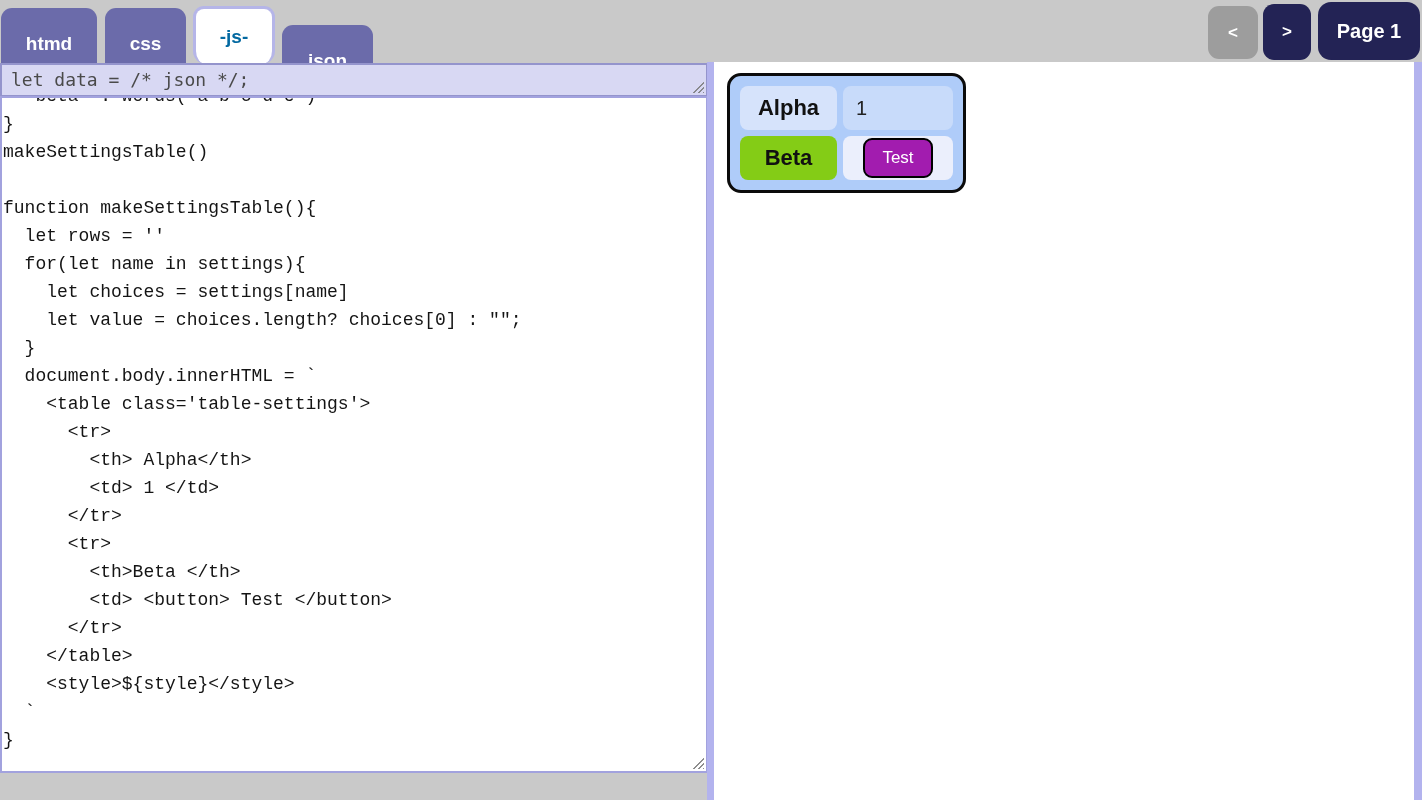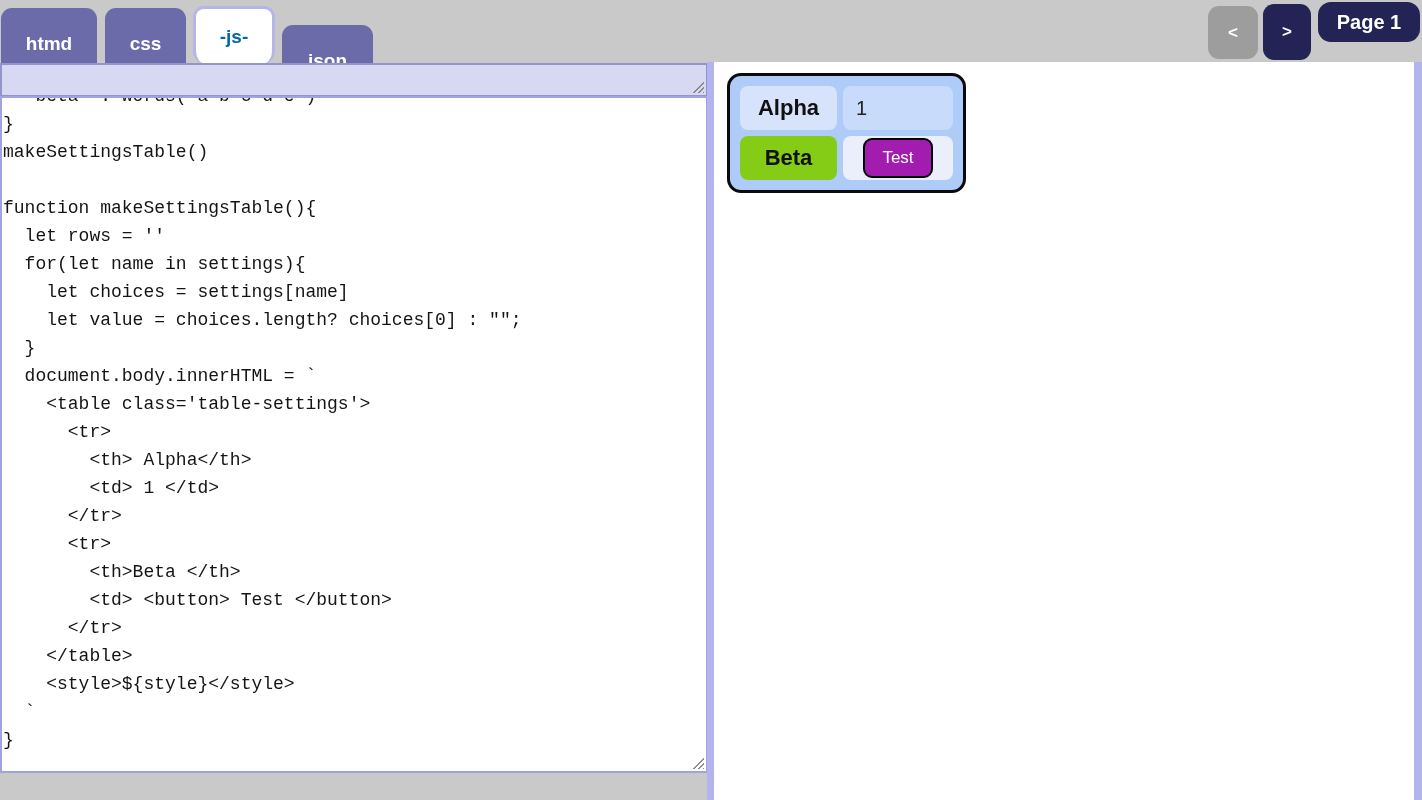--- a/index.html
+++ b/index.html
@@ -29,21 +29,21 @@
 
   
   .pager-btn {
     position:absolute; border:none; border-radius:11px;
     color:#ffffff; font-weight:bold; cursor:pointer;
     font-family:"Liberation Sans", sans-serif;
     display:flex; align-items:center; justify-content:center;
   }
   .btn-prev { left:1208px; top:6px;  width:50px;  height:53px; background:#9d9d9d; font-size:17px; }
   .btn-next { left:1263px; top:4px;  width:48px;  height:56px; background:#232355; font-size:17px; }
-  .btn-page { left:1318px; top:2px;  width:102px; height:40px; background:#232355; font-size:20px; border-radius:13px; }
+  .btn-page { left:1318px; top:2px;  width:102px; height:58px; background:#232355; font-size:20px; border-radius:13px; }
 
   
   .first-line-editor {
     position:absolute; left:0; top:63px; width:708px; height:34px;
     background:#d8d8f3; border:2px solid #9494cc;
     overflow:hidden; cursor:text;
   }
   .first-line-editor pre {
     font-family:"DejaVu Sans Mono", monospace;
     font-size:18px; line-height:26px; color:#4a4a4a;
@@ -106,20 +106,21 @@
   <button class="tab tab-json">json</button>
 </div>
 
 <div>
   <button class="pager-btn btn-prev">&lt;</button>
   <button class="pager-btn btn-next">&gt;</button>
   <button class="pager-btn btn-page">Page 1</button>
 </div>
 
 <div class="first-line-editor" role="textbox">
+  <pre>let data = /* json */;</pre>
   <div class="grip"></div>
 </div>
 
 <div class="code-editor" role="textbox">
   <pre>  'beta' : words('a b c d e')
 }
 makeSettingsTable()
 
 function makeSettingsTable(){
   let rows = ''

